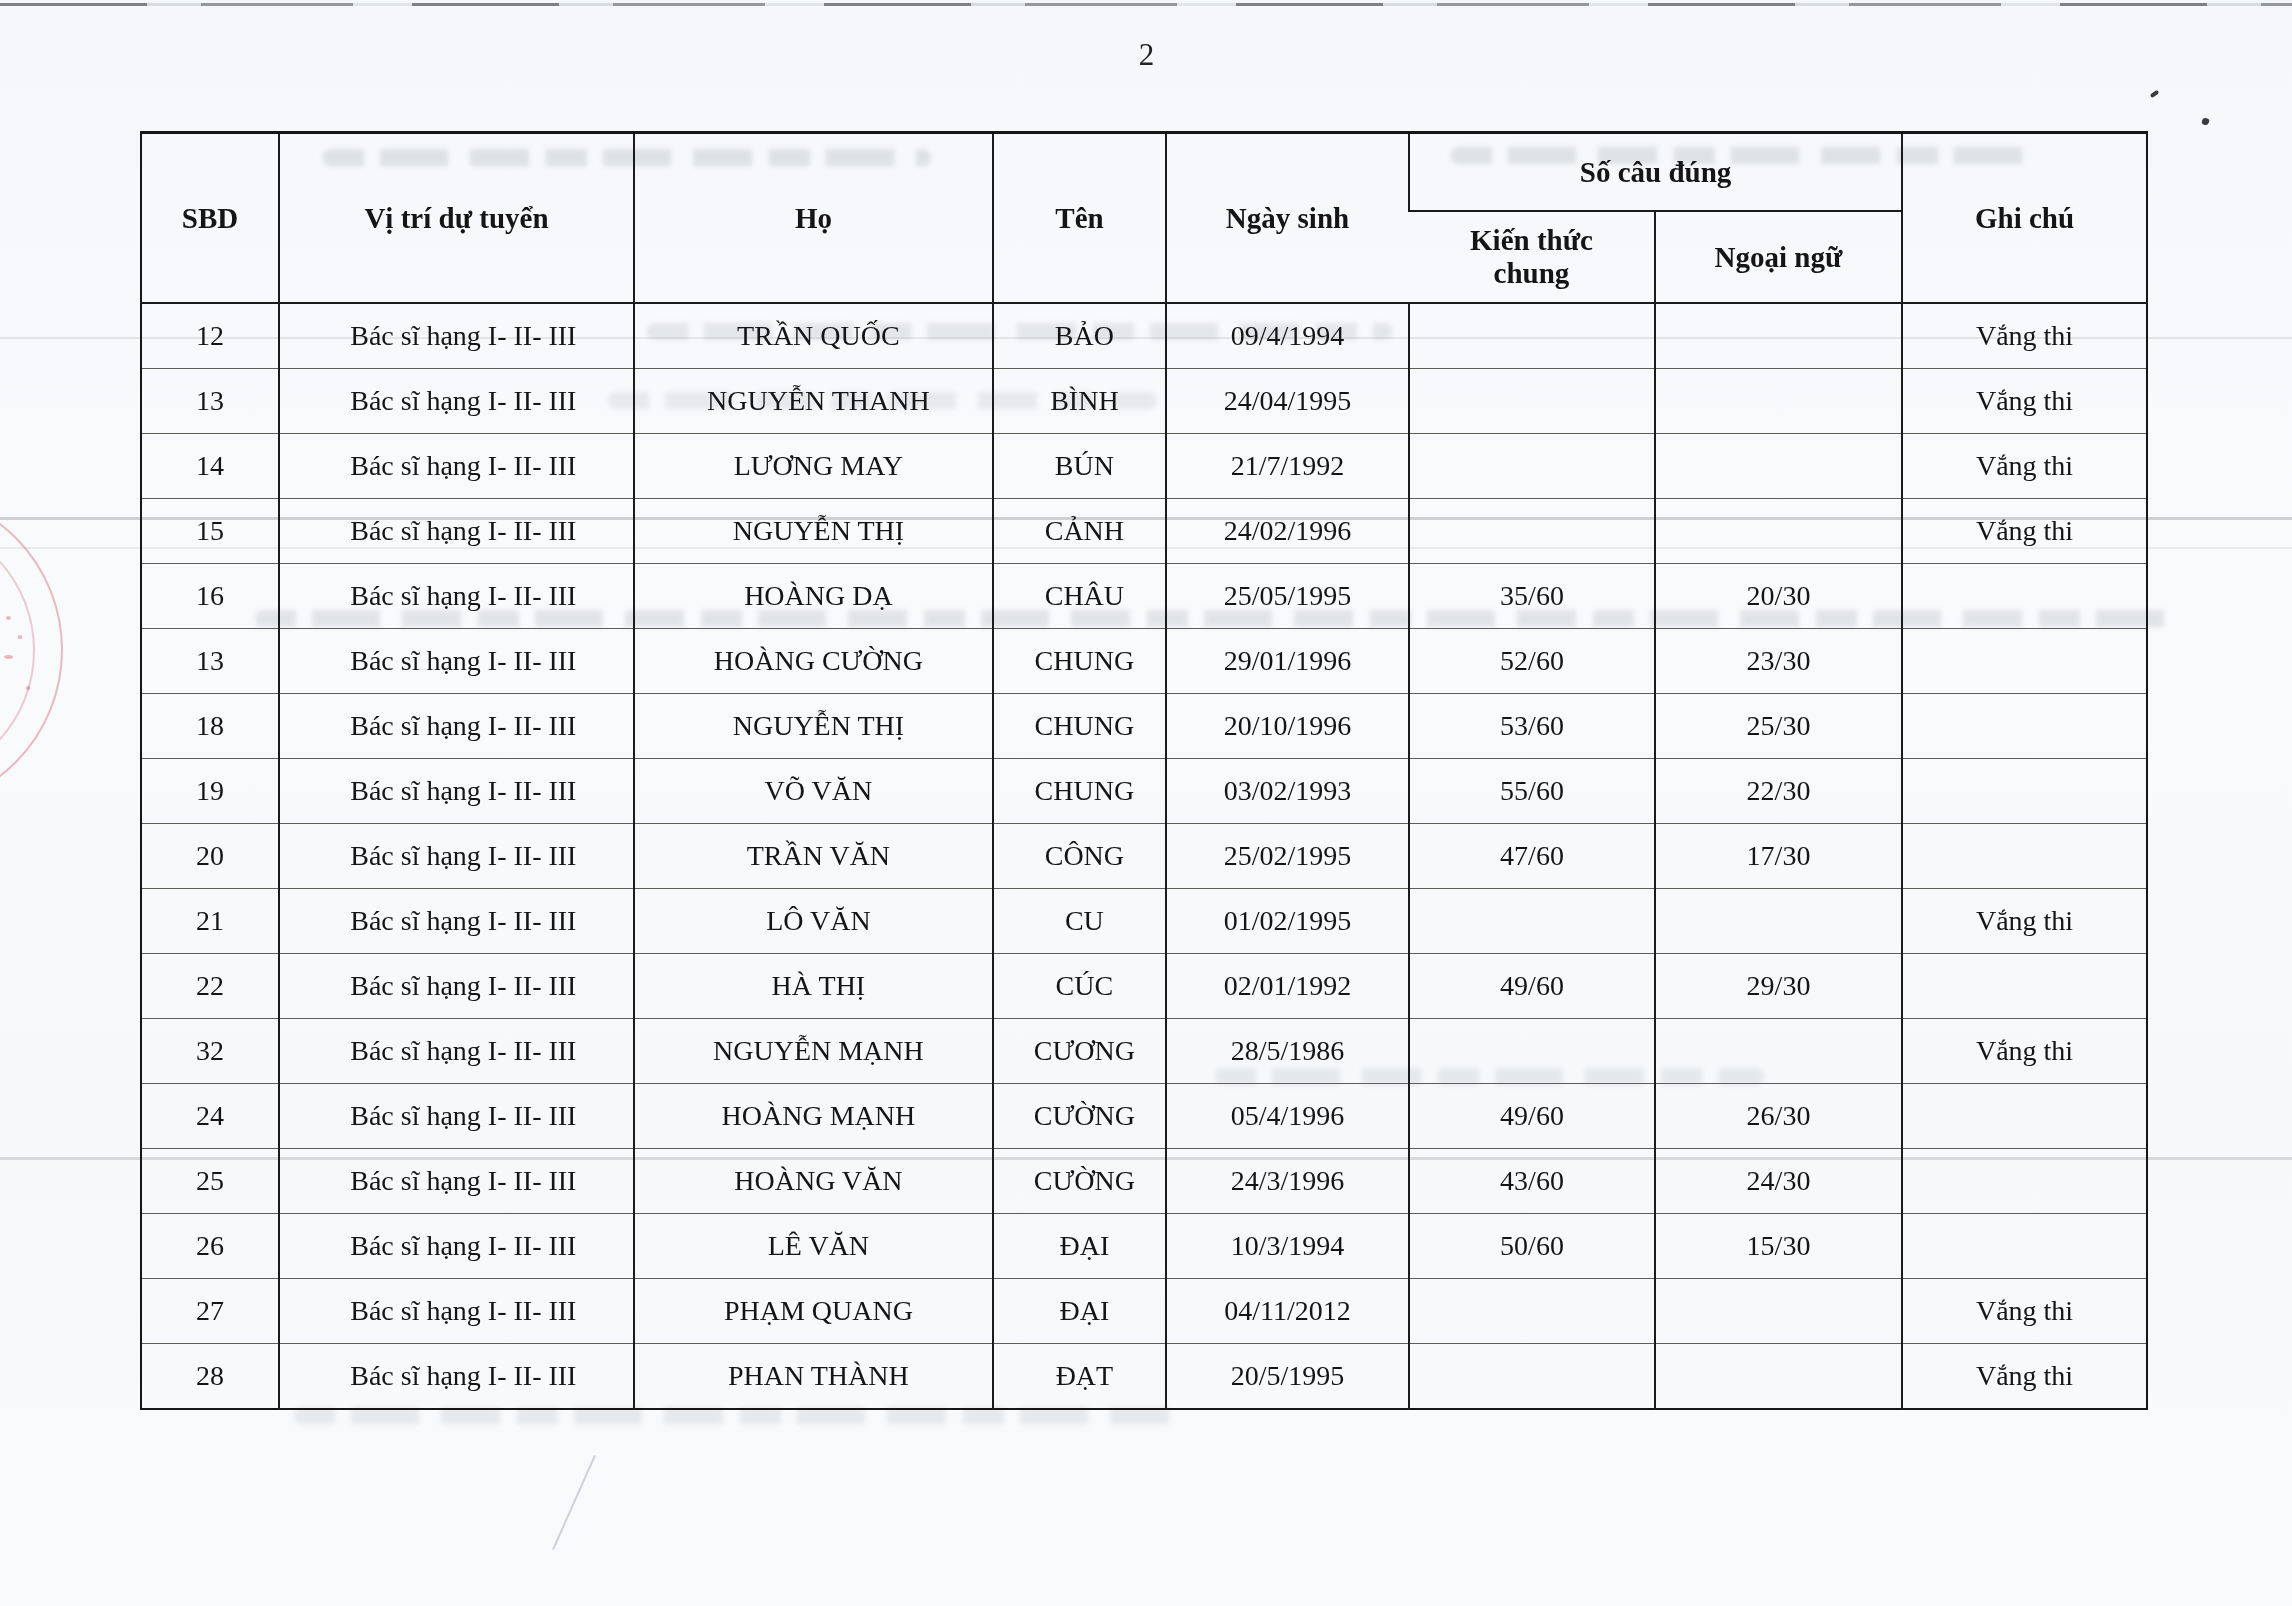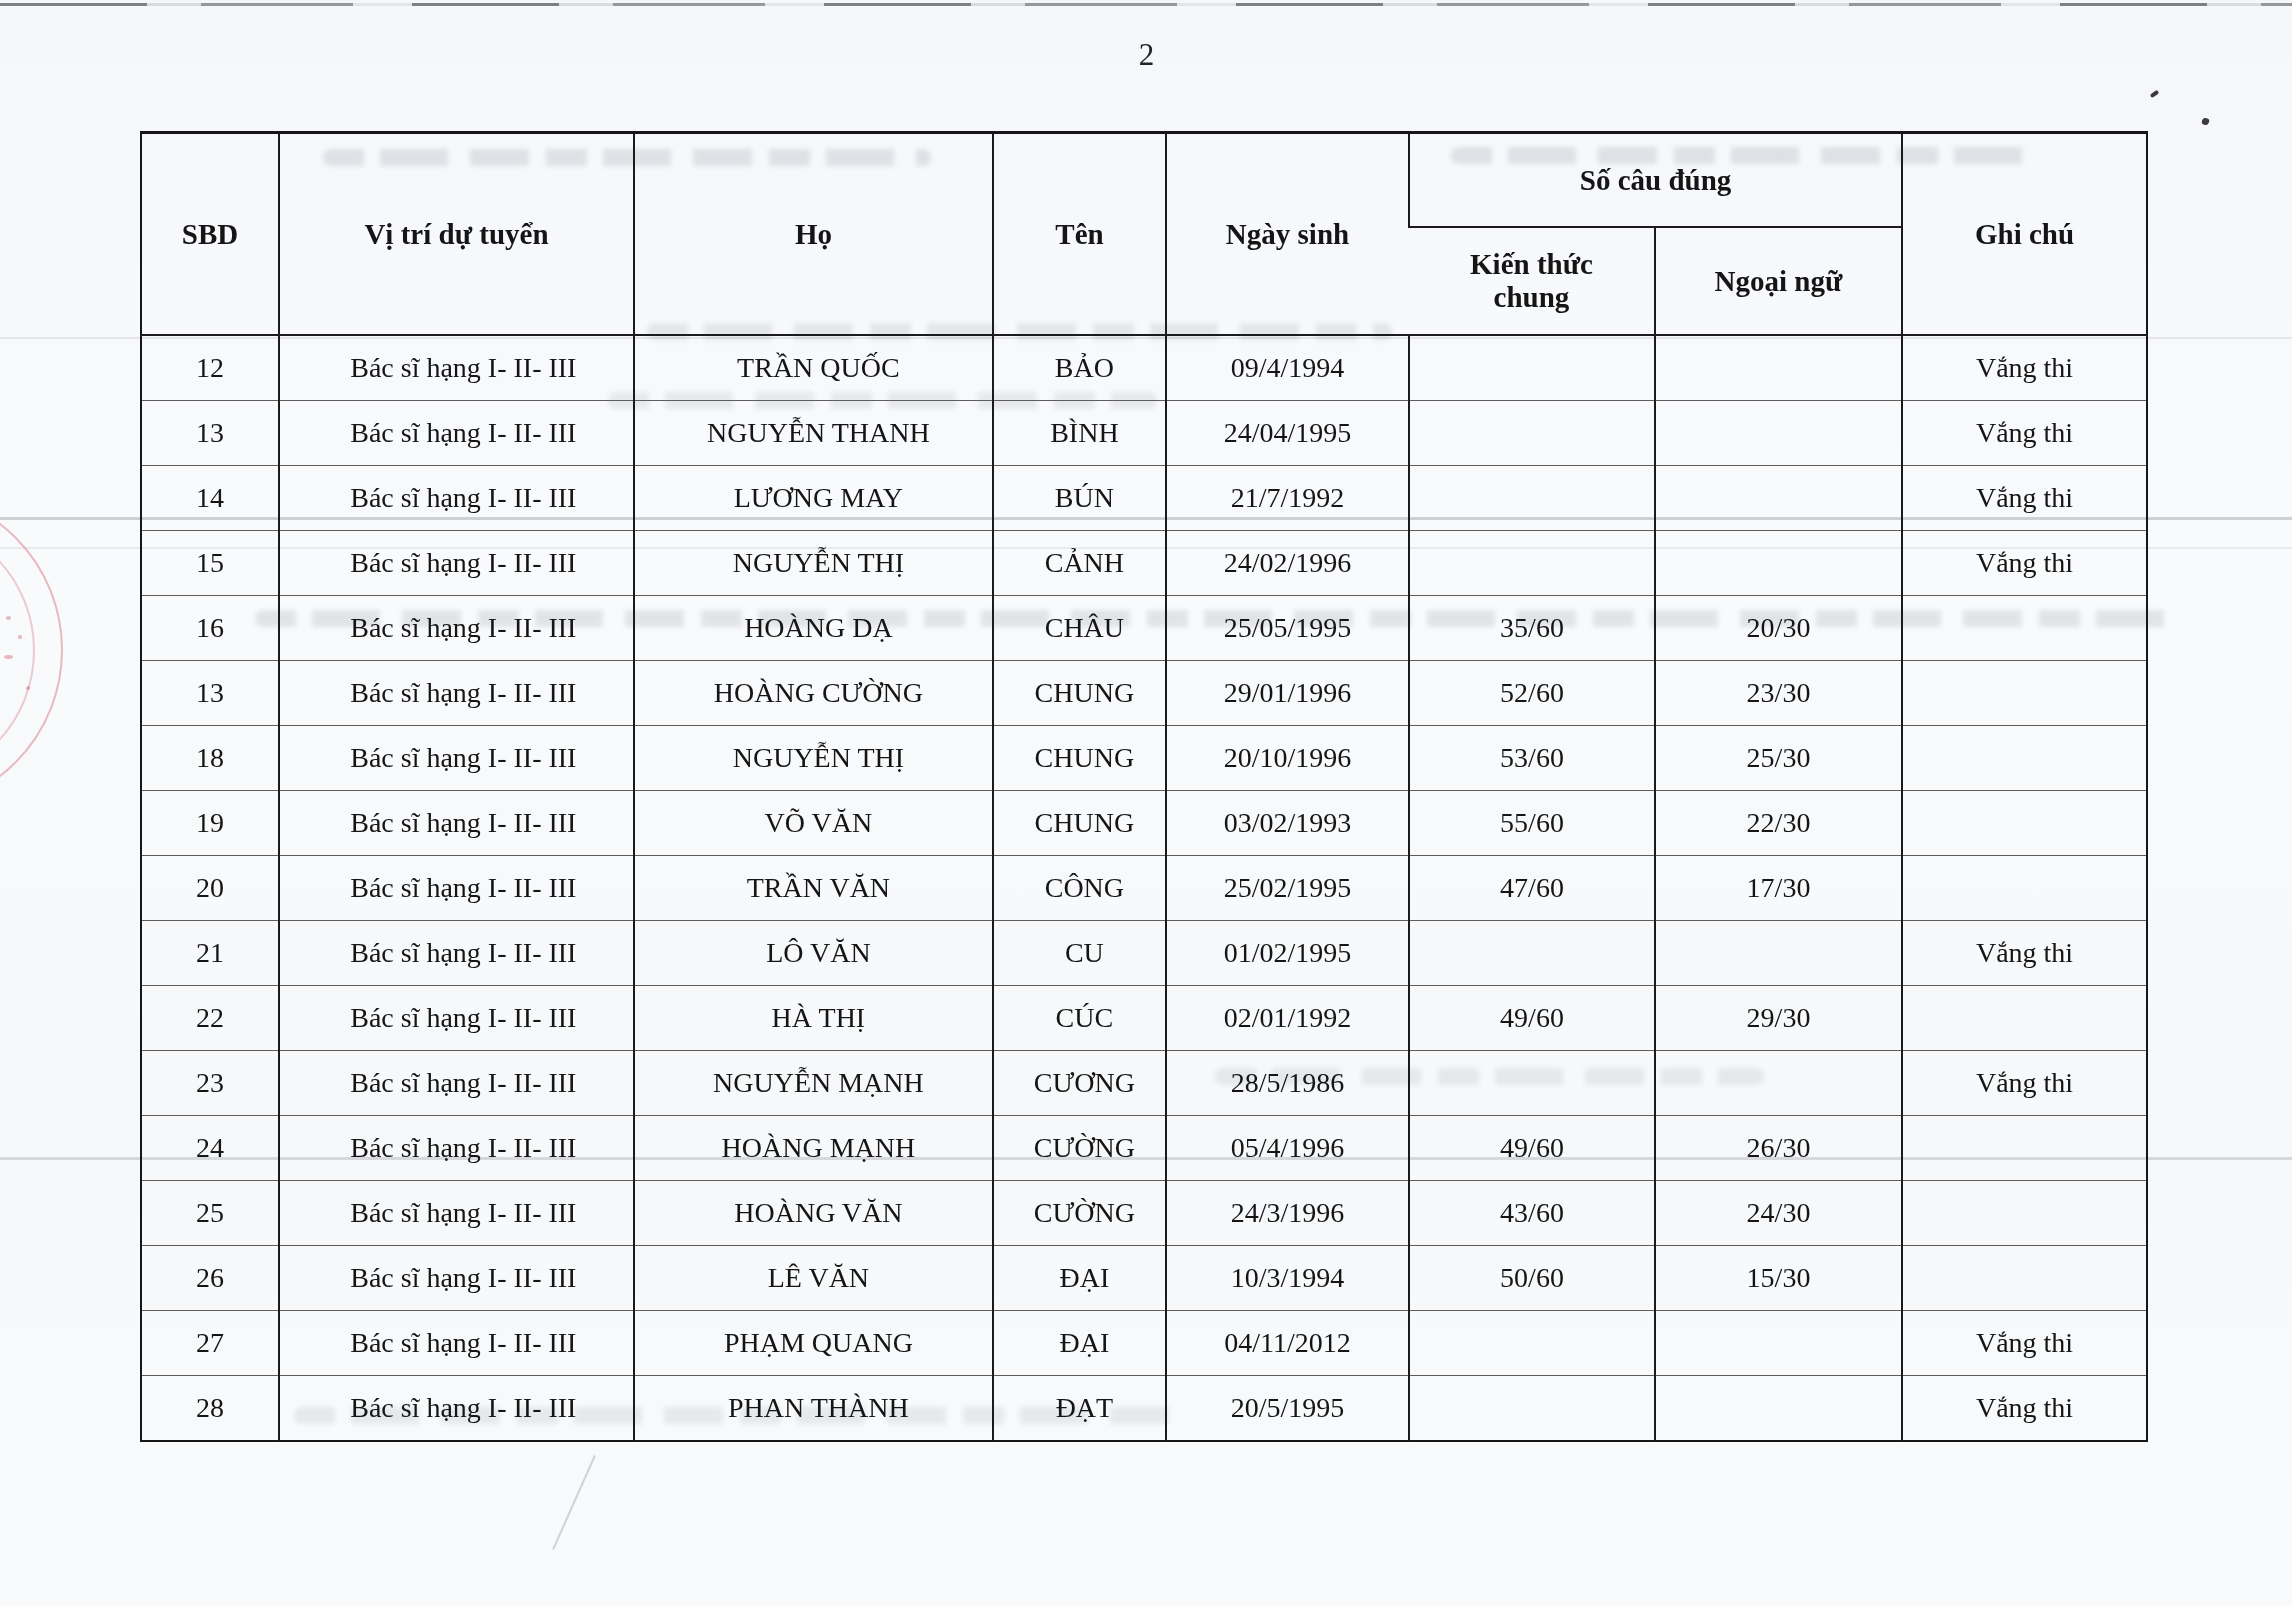--- a/index.html
+++ b/index.html
@@ -45,21 +45,21 @@
   col.c-dob  { width: 243px; }
   col.c-kt   { width: 246px; }
   col.c-nn   { width: 247px; }
   col.c-note { width: 245px; }
 
   th, td { border-left: 2.9px solid #1b1b1b; background: transparent; }
   th:first-child, td:first-child { border-left: none; }
 
   thead th {
     font-weight: bold; font-size: 29px; text-align: center;
-    border-bottom: 2px solid #1b1b1b; padding: 8px;
+    border-bottom: 2px solid #1b1b1b; padding: 0;
   }
   thead tr.h1 th { height: 76px; }
   thead tr.h2 th { height: 90px; }
   thead th.wrap { padding: 0 29px; line-height: 1.15; }
 
   tbody td {
     height: 64px; font-size: 28px;
     border-top: 1.5px solid #5f5d5a;
     padding: 0; vertical-align: middle;
     white-space: nowrap; overflow: hidden;
@@ -282,21 +282,21 @@
           <td class="ac">22</td>
           <td class="al pos-cell">Bác sĩ hạng I- II- III</td>
           <td class="al">HÀ THỊ</td>
           <td class="al">CÚC</td>
           <td class="ac">02/01/1992</td>
           <td class="ac">49/60</td>
           <td class="ac">29/30</td>
           <td class="ac"></td>
         </tr>
         <tr>
-          <td class="ac">23</td>
+          <td class="ac">32</td>
           <td class="al pos-cell">Bác sĩ hạng I- II- III</td>
           <td class="al">NGUYỄN MẠNH</td>
           <td class="al">CƯƠNG</td>
           <td class="ac">28/5/1986</td>
           <td class="ac"></td>
           <td class="ac"></td>
           <td class="ac">Vắng thi</td>
         </tr>
         <tr>
           <td class="ac">24</td>

